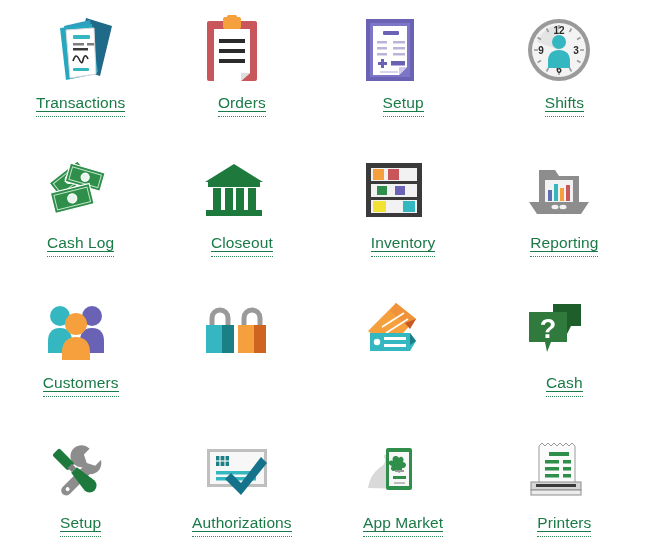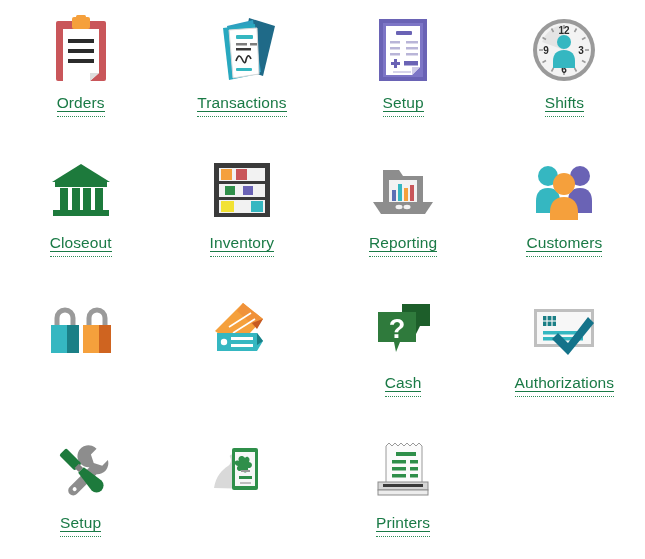--- a/index.html
+++ b/index.html
@@ -20,21 +20,21 @@
     display: flex;
     flex-direction: column;
     align-items: center;
     justify-content: flex-start;
     padding-top: 12px;
     text-decoration: none;
     cursor: pointer;
   }
   .icon-wrap {
     width: 78px; height: 76px;
-    display: flex; align-items: center; justify-content: center;
+    display: flex; align-items: center; justify-content: flex-start;
   }
   .icon-wrap svg { display: block; }
   .label {
     margin-top: 6px;
     font-size: 15.5px;
     color: #1a7a46;
     letter-spacing: .1px;
     line-height: 1.1;
     position: relative;
     padding-bottom: 5px;
@@ -48,50 +48,50 @@
     border-bottom: 1px solid #1a7a46;
   }
 </style>
 </head>
 <body>
 
 <div id="grid">
 
   <a class="tile" href="#">
     <span class="icon-wrap">
-      <svg width="58" height="70" viewBox="0 0 58 70">
-        <rect x="4" y="6" width="50" height="60" rx="2" fill="#c9565a"></rect>
-        <path d="M11 14 H47 V58 L38 66 H11 Z" fill="#ffffff"></path>
-        <path d="M38 66 V58 H47 Z" fill="#dedede"></path>
-        <rect x="20" y="2" width="18" height="12" rx="2" fill="#f5a03c"></rect>
-        <rect x="24" y="0" width="10" height="5" rx="1.5" fill="#f5a03c"></rect>
-        <rect x="16" y="24" width="26" height="4" fill="#2b2b2b"></rect>
-        <rect x="16" y="34" width="26" height="4" fill="#2b2b2b"></rect>
-        <rect x="16" y="44" width="26" height="4" fill="#2b2b2b"></rect>
-      </svg>
-    </span>
-    <span class="label">Orders</span>
-  </a>
-
-  <a class="tile" href="#">
-    <span class="icon-wrap">
       <svg width="74" height="72" viewBox="0 0 74 72">
         <path d="M44 4 L70 12 L58 62 L34 54 Z" fill="#1f6a88"></path>
         <path d="M22 12 L48 6 L56 58 L30 64 Z" fill="#2f9fc0"></path>
         <path d="M18 14 L50 10 L54 60 L24 66 Z" fill="#28a8bf"></path>
         <path d="M24 16 L52 14 L54 60 L28 64 Z" fill="#ffffff" stroke="#d9d9d9" stroke-width="1"></path>
         <rect x="31" y="21" width="17" height="4" rx="1" fill="#35b7c1"></rect>
         <rect x="31" y="29" width="11" height="2.5" fill="#7d7d7d"></rect>
         <rect x="45" y="29" width="7" height="2.5" fill="#7d7d7d"></rect>
         <rect x="31" y="34" width="15" height="2.5" fill="#3a3a3a"></rect>
         <rect x="31" y="54" width="16" height="3" rx="1" fill="#35b7c1"></rect>
         <path d="M31 47 q3 -9 6 -2 t4 1 q2 -8 5 -1" stroke="#2b2b2b" stroke-width="1.6" fill="none"></path>
       </svg>
     </span>
     <span class="label">Transactions</span>
+  </a>
+
+  <a class="tile" href="#">
+    <span class="icon-wrap">
+      <svg width="58" height="70" viewBox="0 0 58 70">
+        <rect x="4" y="6" width="50" height="60" rx="2" fill="#c9565a"></rect>
+        <path d="M11 14 H47 V58 L38 66 H11 Z" fill="#ffffff"></path>
+        <path d="M38 66 V58 H47 Z" fill="#dedede"></path>
+        <rect x="20" y="2" width="18" height="12" rx="2" fill="#f5a03c"></rect>
+        <rect x="24" y="0" width="10" height="5" rx="1.5" fill="#f5a03c"></rect>
+        <rect x="16" y="24" width="26" height="4" fill="#2b2b2b"></rect>
+        <rect x="16" y="34" width="26" height="4" fill="#2b2b2b"></rect>
+        <rect x="16" y="44" width="26" height="4" fill="#2b2b2b"></rect>
+      </svg>
+    </span>
+    <span class="label">Orders</span>
   </a>
 
   <a class="tile" href="#">
     <span class="icon-wrap">
       <svg width="52" height="66" viewBox="0 0 52 66">
         <rect x="2" y="2" width="48" height="62" fill="#6a63b5"></rect>
         <rect x="6" y="6" width="40" height="54" fill="#7d76c6"></rect>
         <path d="M9 9 H43 V50 L35 58 H9 Z" fill="#ffffff"></path>
         <path d="M35 58 V50 H43 Z" fill="#cfcbe8"></path>
         <rect x="19" y="14" width="16" height="4" rx="1" fill="#6a63b5"></rect>
@@ -134,20 +134,44 @@
         <text x="51" y="38" font-family="'Liberation Sans',sans-serif" font-size="10" font-weight="bold" fill="#2b2b2b" text-anchor="middle">3</text>
         <text x="34" y="57" font-family="'Liberation Sans',sans-serif" font-size="10" font-weight="bold" fill="#2b2b2b" text-anchor="middle">6</text>
         <text x="16" y="38" font-family="'Liberation Sans',sans-serif" font-size="10" font-weight="bold" fill="#2b2b2b" text-anchor="middle">9</text>
         <circle cx="34" cy="26" r="7" fill="#35b7c1"></circle>
         <path d="M34 34 c-8 0 -11 5 -11 11 v7 h22 v-7 c0 -6 -3 -11 -11 -11 Z" fill="#35b7c1"></path>
       </svg>
     </span>
     <span class="label">Shifts</span>
   </a>
 
+  <a class="tile" href="#">
+    <span class="icon-wrap">
+      <svg width="70" height="62" viewBox="0 0 70 62">
+        <g stroke="#ffffff" stroke-width="1.2">
+          <g transform="rotate(-38 30 24)">
+            <rect x="12" y="10" width="36" height="19" fill="#2f8f4a"></rect>
+            <rect x="15" y="13" width="30" height="13" fill="none" stroke="#bfe3c9" stroke-width="1"></rect>
+            <circle cx="30" cy="19.5" r="4" fill="#e9f5ec"></circle>
+          </g>
+          <g transform="rotate(16 40 22)">
+            <rect x="24" y="8" width="36" height="19" fill="#2f8f4a"></rect>
+            <rect x="27" y="11" width="30" height="13" fill="none" stroke="#bfe3c9" stroke-width="1"></rect>
+            <circle cx="42" cy="17.5" r="4" fill="#e9f5ec"></circle>
+          </g>
+          <g transform="rotate(-14 34 38)">
+            <rect x="10" y="28" width="40" height="21" fill="#2f8f4a"></rect>
+            <rect x="13" y="31" width="34" height="15" fill="none" stroke="#bfe3c9" stroke-width="1"></rect>
+            <circle cx="30" cy="38.5" r="4.5" fill="#e9f5ec"></circle>
+          </g>
+        </g>
+      </svg>
+    </span>
+    <span class="label">Cash Log</span>
+  </a>
 
   <a class="tile" href="#">
     <span class="icon-wrap">
       <svg width="62" height="56" viewBox="0 0 62 56">
         <path d="M31 2 L60 20 H2 Z" fill="#1d7a3c"></path>
         <rect x="5" y="20" width="52" height="5" fill="#1d7a3c"></rect>
         <rect x="10" y="26" width="8" height="22" fill="#1d7a3c"></rect>
         <rect x="22" y="26" width="8" height="22" fill="#1d7a3c"></rect>
         <rect x="33" y="26" width="8" height="22" fill="#1d7a3c"></rect>
         <rect x="45" y="26" width="8" height="22" fill="#1d7a3c"></rect>
@@ -244,66 +268,67 @@
         <path d="M28 2 H56 V24 H46 L42 32 L40 24 H28 Z" fill="#1d5e2a"></path>
         <path d="M4 10 H42 V40 H26 L22 50 L20 40 H4 Z" fill="#2f7a3c"></path>
         <text x="23" y="36" font-family="'Liberation Sans',sans-serif" font-size="27" font-weight="bold" fill="#ffffff" text-anchor="middle">?</text>
       </svg>
     </span>
     <span class="label">Cash</span>
   </a>
 
   <a class="tile" href="#">
     <span class="icon-wrap">
+      <svg width="64" height="60" viewBox="0 0 64 60">
+        <g transform="rotate(45 32 30)">
+          <path d="M28 4 a11 11 0 1 0 8 18 L36 50 a5 5 0 0 0 10 0 L46 22 A11 11 0 0 0 44 4 L44 12 L36 16 L28 12 Z" fill="#8d8d8d"></path>
+          <circle cx="41" cy="48" r="2" fill="#ffffff"></circle>
+        </g>
+        <g transform="rotate(-45 32 30)">
+          <rect x="27" y="4" width="10" height="22" rx="2" fill="#1d7a3c"></rect>
+          <rect x="29" y="24" width="6" height="6" fill="#7f7f7f"></rect>
+          <path d="M28 30 h8 l3 22 a4 4 0 0 1 -14 0 Z" fill="#1d7a3c"></path>
+        </g>
+      </svg>
+    </span>
+    <span class="label">Setup</span>
+  </a>
+
+  <a class="tile" href="#">
+    <span class="icon-wrap">
       <svg width="68" height="54" viewBox="0 0 68 54">
         <rect x="4" y="6" width="60" height="38" fill="#bfbfbf"></rect>
         <rect x="7" y="9" width="54" height="32" fill="#f7f7f7"></rect>
         <rect x="13" y="13" width="13" height="10" fill="#1b7f86"></rect>
         <g stroke="#f7f7f7" stroke-width="1.2">
           <line x1="13" y1="18" x2="26" y2="18"></line>
           <line x1="17" y1="13" x2="17" y2="23"></line>
           <line x1="22" y1="13" x2="22" y2="23"></line>
         </g>
         <rect x="13" y="28" width="40" height="3.5" fill="#35b7c1"></rect>
         <rect x="13" y="34" width="40" height="3.5" fill="#35b7c1"></rect>
         <path d="M28 30 L38 40 L58 14 L64 20 L38 52 L22 36 Z" fill="#14738a"></path>
       </svg>
     </span>
     <span class="label">Authorizations</span>
   </a>
 
   <a class="tile" href="#">
     <span class="icon-wrap">
       <svg width="64" height="60" viewBox="0 0 64 60">
-        <g transform="rotate(45 32 30)">
-          <path d="M28 4 a11 11 0 1 0 8 18 L36 50 a5 5 0 0 0 10 0 L46 22 A11 11 0 0 0 44 4 L44 12 L36 16 L28 12 Z" fill="#8d8d8d"></path>
-          <circle cx="41" cy="48" r="2" fill="#ffffff"></circle>
-        </g>
-        <g transform="rotate(-45 32 30)">
-          <rect x="27" y="4" width="10" height="22" rx="2" fill="#1d7a3c"></rect>
-          <rect x="29" y="24" width="6" height="6" fill="#7f7f7f"></rect>
-          <path d="M28 30 h8 l3 22 a4 4 0 0 1 -14 0 Z" fill="#1d7a3c"></path>
-        </g>
-      </svg>
-    </span>
-    <span class="label">Setup</span>
-  </a>
-
-  <a class="tile" href="#">
-    <span class="icon-wrap">
-      <svg width="64" height="60" viewBox="0 0 64 60">
         <path d="M4 48 c2 -12 8 -18 14 -22 c3 -2 4 -6 2 -9 c-1 -2 2 -4 4 -1 l6 9 l10 -2 l-2 10 l10 2 l-8 6 l2 8 Z" fill="#d9d9d9"></path>
         <rect x="22" y="8" width="26" height="42" rx="2" fill="#2f8f4a"></rect>
         <rect x="25" y="12" width="20" height="34" fill="#f7f7f7"></rect>
         <path d="M35 18 c-3 -4 -8 -1 -6 3 c-5 -2 -6 4 -1 5 c-3 3 1 7 4 4 c1 4 7 3 6 -2 c4 1 6 -5 1 -6 c2 -4 -2 -7 -4 -4 Z" fill="#2f8f4a"></path>
         <rect x="31" y="30" width="9" height="2" fill="#9a9a9a"></rect>
         <rect x="29" y="36" width="13" height="3" fill="#2f8f4a"></rect>
         <rect x="30" y="42" width="11" height="2" fill="#bdbdbd"></rect>
       </svg>
     </span>
+    <span class="label">App Market</span>
   </a>
 
   <a class="tile" href="#">
     <span class="icon-wrap">
       <svg width="62" height="60" viewBox="0 0 62 60">
         <path d="M14 6 l3 -3 l3 3 l3 -3 l3 3 l3 -3 l3 3 l3 -3 l3 3 l3 -3 l3 3 l3 -3 l3 3 V44 H14 Z" fill="#fbfbfb" stroke="#9a9a9a" stroke-width="1"></path>
         <rect x="24" y="12" width="20" height="4" fill="#2f8f4a"></rect>
         <rect x="20" y="20" width="14" height="3.5" fill="#2f8f4a"></rect>
         <rect x="38" y="20" width="8" height="3.5" fill="#2f8f4a"></rect>
         <rect x="20" y="27" width="14" height="3.5" fill="#2f8f4a"></rect>

